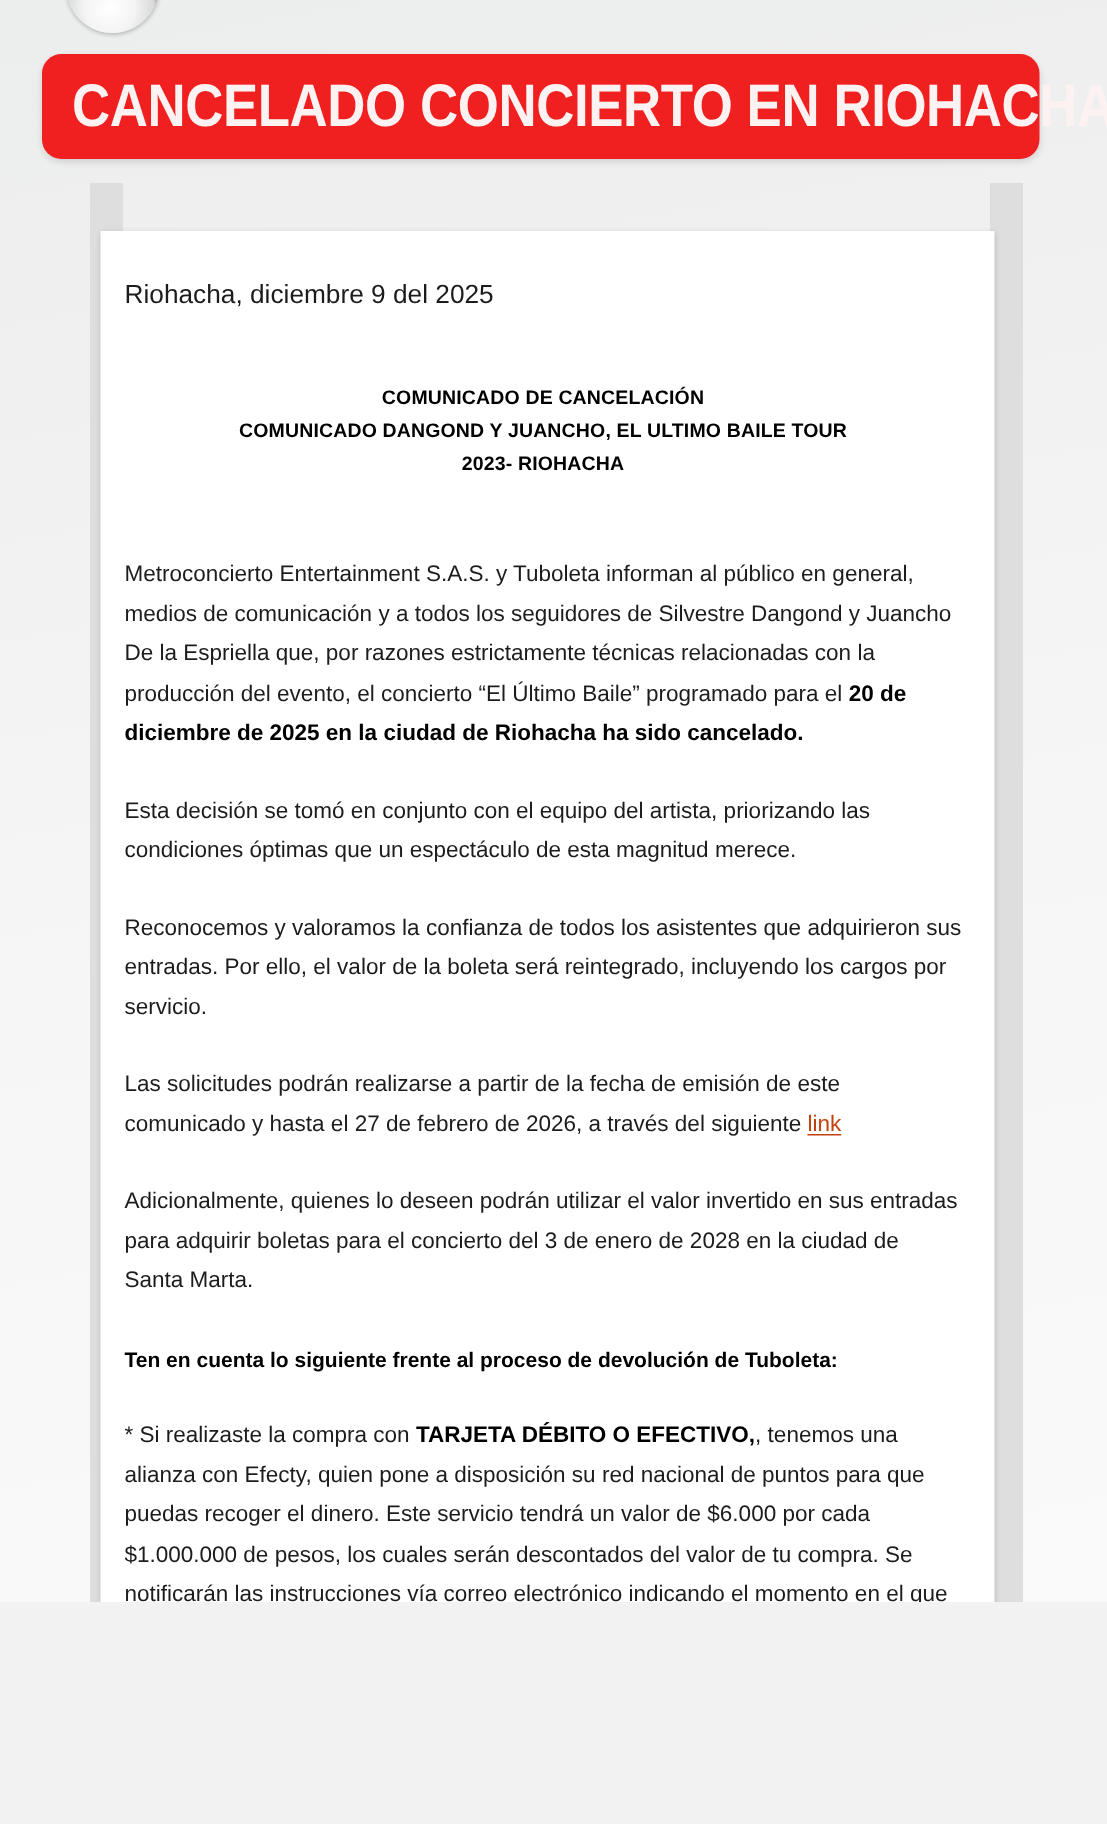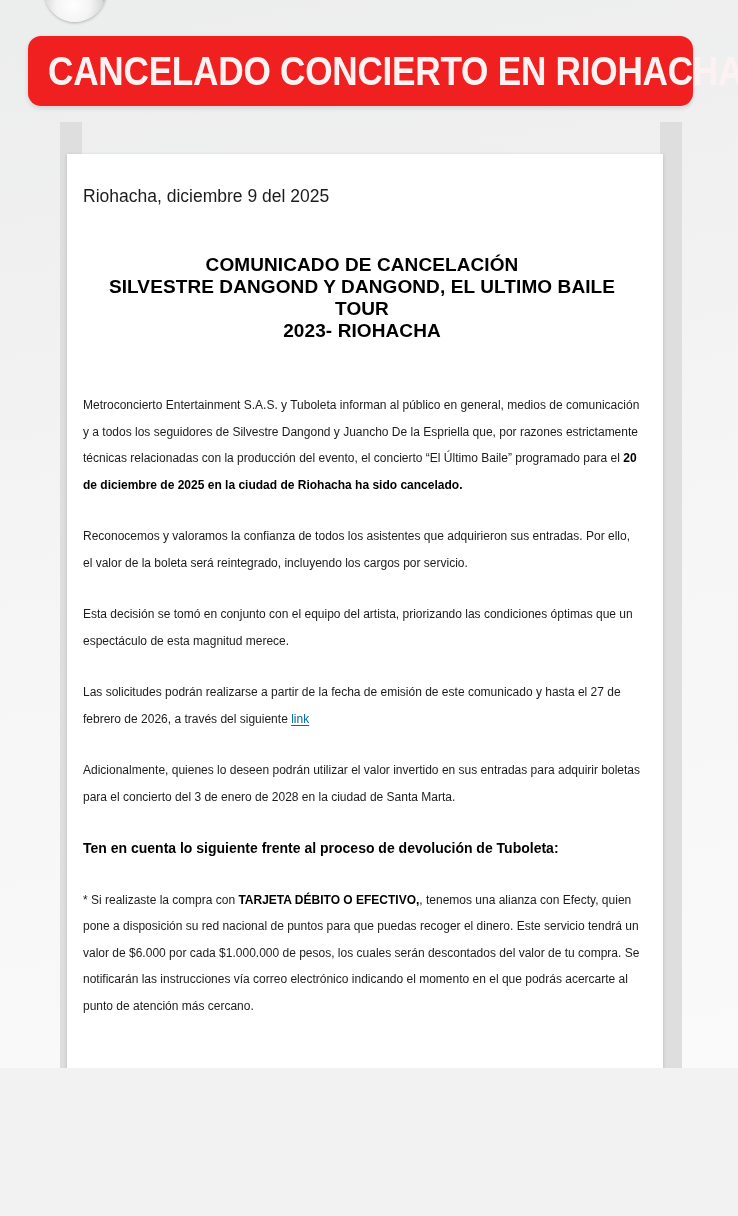--- a/index.html
+++ b/index.html
@@ -101,48 +101,48 @@
   
   .doc-date {
     font-size: 17.5px;
     color: #1c1c1c;
     margin: 0 0 0 0;
     line-height: 24px;
   }
   #doc-title {
     text-align: center;
     font-weight: 700;
-    font-size: 19px;
+    font-size: 13px;
     color: #000000;
     line-height: 22px;
     margin: 46px 6px 0 6px;
     letter-spacing: 0.1px;
   }
   .title-line { display: block; }
 
   .doc-para {
-    font-size: 12px;
+    font-size: 15px;
     color: #1c1c1c;
     line-height: 26.5px;
     margin: 0 0 0 0;
     text-align: left;
   }
   #para-intro { margin-top: 50px; }
   .doc-para + .doc-para { margin-top: 25px; }
 
   .b { font-weight: 700; color: #000; }
   .doc-heading {
     font-size: 14px;
     font-weight: 700;
     color: #000;
     line-height: 26.5px;
     margin-top: 25px;
   }
   a.doc-link {
-    color: #0369a1;
+    color: #c2410c;
     text-decoration: underline;
     text-underline-offset: 2px;
   }
 </style>
 </head>
 <body>
 
 <div id="screen">
 
   <div id="avatar-fragment"></div>
@@ -155,31 +155,31 @@
   <div id="document-wrap">
     <div id="gutter-left"></div>
     <div id="gutter-right"></div>
 
     <div id="document-card">
 
       <p class="doc-date">Riohacha, diciembre 9 del 2025</p>
 
       <div id="doc-title">
         <span class="title-line">COMUNICADO DE CANCELACIÓN</span>
-        <span class="title-line">SILVESTRE DANGOND Y DANGOND, EL ULTIMO BAILE TOUR</span>
+        <span class="title-line">COMUNICADO DANGOND Y JUANCHO, EL ULTIMO BAILE TOUR</span>
         <span class="title-line">2023- RIOHACHA</span>
       </div>
 
       <p class="doc-para" id="para-intro">
         <span>Metroconcierto Entertainment S.A.S. y Tuboleta informan al público en general, medios de comunicación y a todos los seguidores de Silvestre Dangond y Juancho De la Espriella que, por razones estrictamente técnicas relacionadas con la producción del evento, el concierto “El Último Baile” programado para el </span><span class="b">20 de diciembre de 2025 en la ciudad de Riohacha ha sido cancelado.</span>
       </p>
 
+      <p class="doc-para">Esta decisión se tomó en conjunto con el equipo del artista, priorizando las condiciones óptimas que un espectáculo de esta magnitud merece.</p>
+
       <p class="doc-para">Reconocemos y valoramos la confianza de todos los asistentes que adquirieron sus entradas. Por ello, el valor de la boleta será reintegrado, incluyendo los cargos por servicio.</p>
-
-      <p class="doc-para">Esta decisión se tomó en conjunto con el equipo del artista, priorizando las condiciones óptimas que un espectáculo de esta magnitud merece.</p>
 
       <p class="doc-para">
         <span>Las solicitudes podrán realizarse a partir de la fecha de emisión de este comunicado y hasta el 27 de febrero de 2026, a través del siguiente </span><a href="#" class="doc-link">link</a>
       </p>
 
       <p class="doc-para">Adicionalmente, quienes lo deseen podrán utilizar el valor invertido en sus entradas para adquirir boletas para el concierto del 3 de enero de 2028 en la ciudad de Santa Marta.</p>
 
       <p class="doc-para doc-heading">Ten en cuenta lo siguiente frente al proceso de devolución de Tuboleta:</p>
 
       <p class="doc-para">

